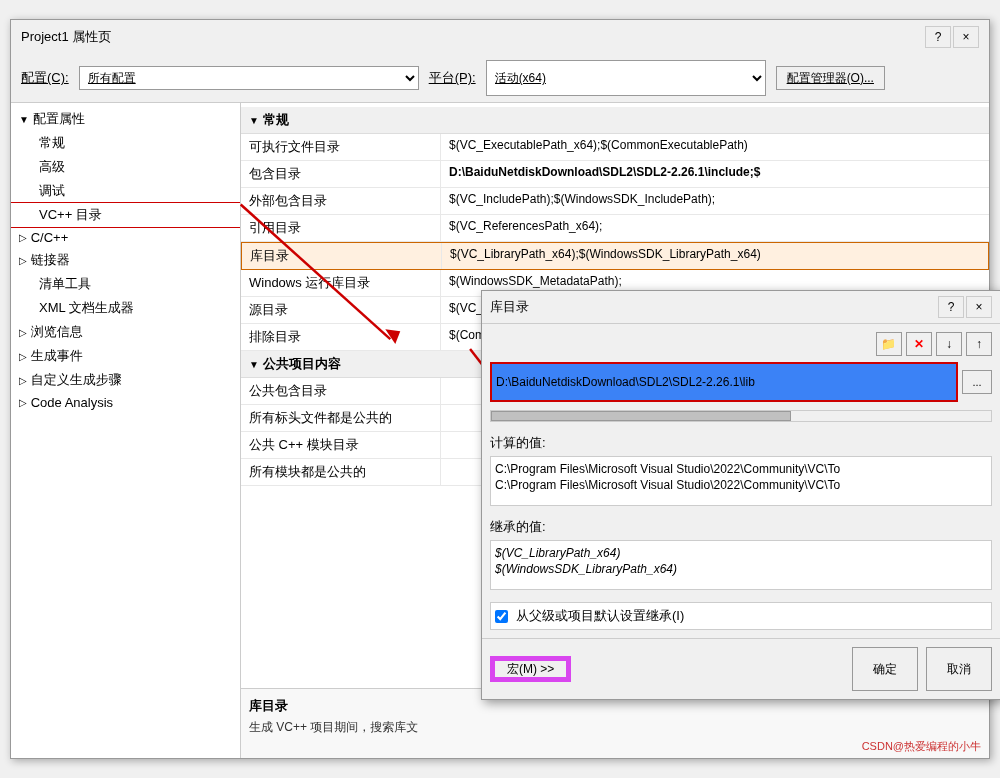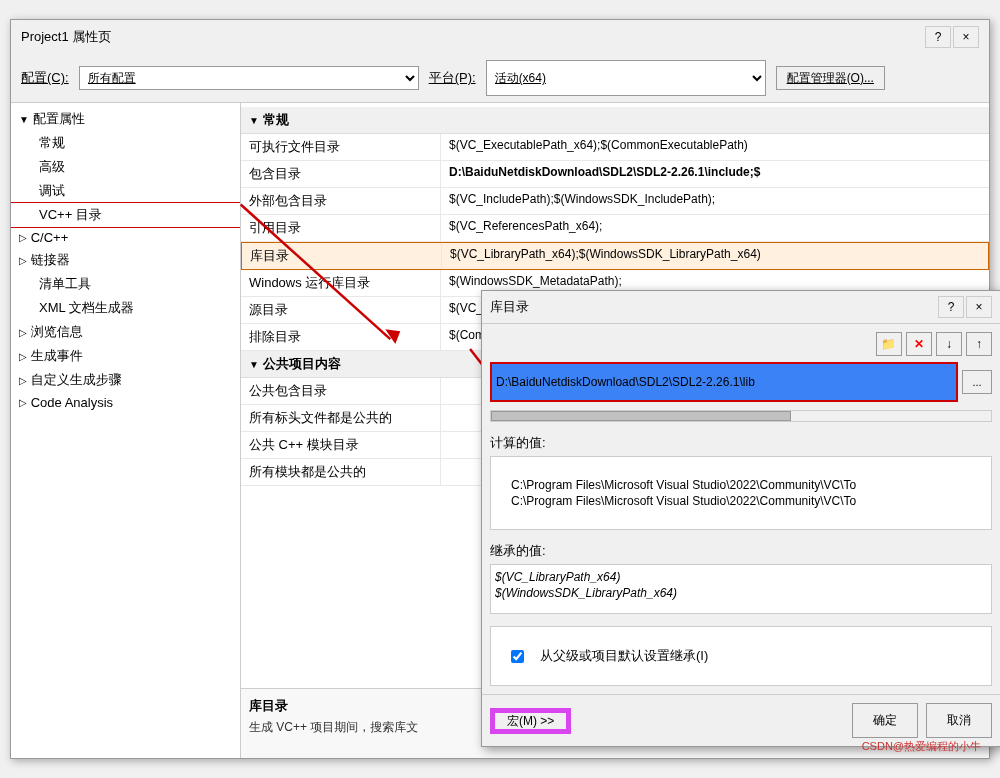--- a/index.html
+++ b/index.html
@@ -281,43 +281,43 @@
       margin-top: 4px;
     }
     .section-label {
       font-size: 13px;
       font-weight: normal;
       margin-bottom: 4px;
     }
     .calc-list {
       border: 1px solid #ccc;
       background: white;
-      padding: 20px;
+      padding: 4px;
       font-size: 12px;
       min-height: 50px;
     }
     .calc-item { padding: 1px 0; }
 
     .inherit-section { margin-top: 6px; }
     .inherit-list {
       border: 1px solid #ccc;
       background: white;
       padding: 4px;
       font-size: 12px;
       min-height: 50px;
       margin-top: 4px;
       font-style: italic;
     }
 
     .checkbox-row {
       display: flex;
       align-items: center;
-      gap: 16px;
+      gap: 8px;
       margin-top: 6px;
-      padding: 20px;
+      padding: 4px;
       background: white;
       border: 1px solid #ccc;
     }
     .checkbox-row input[type=checkbox] { margin: 0; }
 
     .sub-dialog-footer {
       display: flex;
       justify-content: space-between;
       align-items: center;
       padding: 8px;
@@ -327,21 +327,21 @@
     .macro-btn {
       height: 26px;
       padding: 0 12px;
       border: 5px solid #d946ef;
       background: #f0f0f0;
       cursor: pointer;
       font-size: 12px;
     }
     .footer-btns { display: flex; gap: 8px; }
     .ok-btn, .cancel-btn {
-      height: 35px;
+      height: 44px;
       padding: 0 20px;
       border: 1px solid #999;
       background: #f0f0f0;
       cursor: pointer;
       font-size: 12px;
     }
 
     
     .red-arrows-svg {
       position: absolute;

